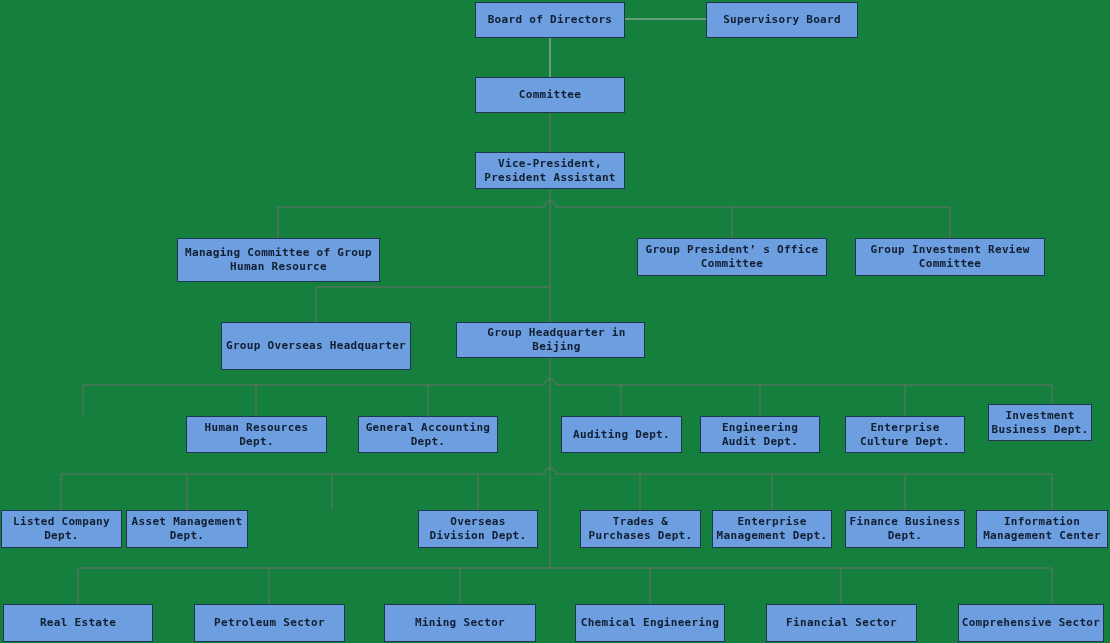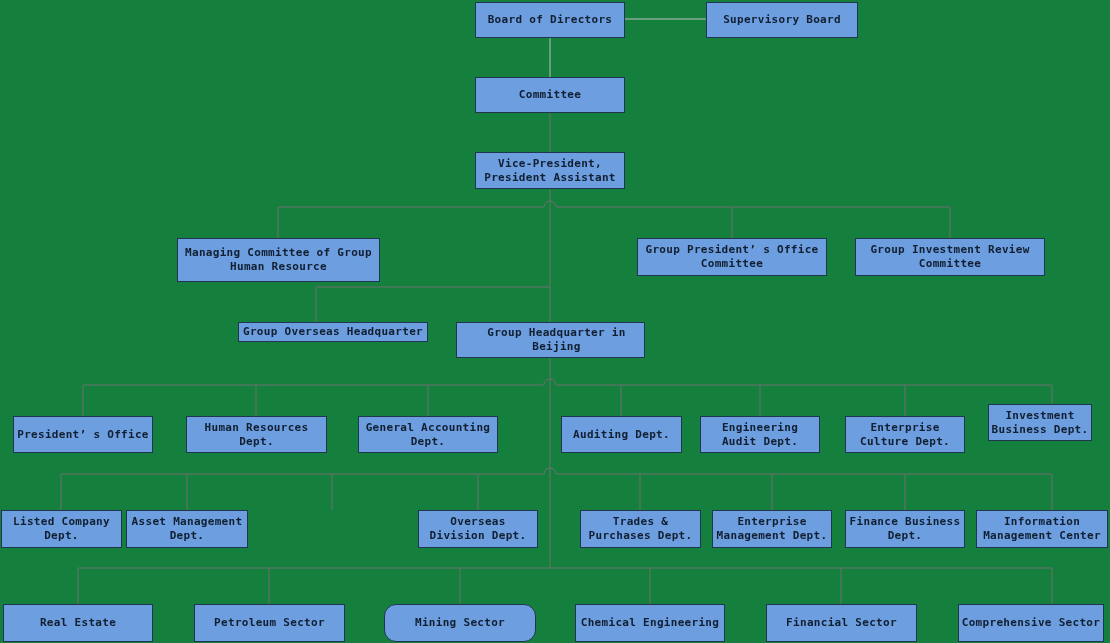--- a/index.html
+++ b/index.html
@@ -20,40 +20,40 @@
     color:#111f30;letter-spacing:0.3px;
   }
   
   #n-board{left:475px;top:2px;width:150px;height:36px;}
   #n-supervisory{left:706px;top:2px;width:152px;height:36px;}
   #n-president{left:475px;top:77px;width:150px;height:36px;}
   #n-vp{left:475px;top:152px;width:150px;height:37px;}
   #n-mc{left:177px;top:238px;width:203px;height:44px;}
   #n-gpo{left:637px;top:238px;width:190px;height:38px;}
   #n-gir{left:855px;top:238px;width:190px;height:38px;}
-  #n-goh{left:238px;top:322px;width:190px;height:20px;}
+  #n-goh{left:221px;top:322px;width:190px;height:48px;}
   #n-ghb{left:456px;top:322px;width:189px;height:36px;padding-left:12px;}
   #n-po{left:13px;top:416px;width:140px;height:37px;}
   #n-hr{left:186px;top:416px;width:141px;height:37px;}
   #n-ga{left:358px;top:416px;width:140px;height:37px;}
   #n-ad{left:561px;top:416px;width:121px;height:37px;}
   #n-ea{left:700px;top:416px;width:120px;height:37px;}
   #n-ec{left:845px;top:416px;width:120px;height:37px;}
   #n-ib{left:988px;top:404px;width:104px;height:37px;}
   #n-lc{left:1px;top:510px;width:121px;height:38px;}
   #n-am{left:126px;top:510px;width:122px;height:38px;}
   #n-di{left:253px;top:510px;width:159px;height:38px;}
   #n-od{left:418px;top:510px;width:120px;height:38px;}
   #n-tp{left:580px;top:510px;width:121px;height:38px;}
   #n-em{left:712px;top:510px;width:120px;height:38px;}
   #n-fb{left:845px;top:510px;width:120px;height:38px;}
   #n-im{left:976px;top:510px;width:132px;height:38px;}
   #n-re{left:3px;top:604px;width:150px;height:38px;}
   #n-ps{left:194px;top:604px;width:151px;height:38px;}
-  #n-ms{left:384px;top:604px;width:152px;height:38px;border-radius:12px;}
+  #n-ms{left:384px;top:604px;width:152px;height:38px;}
   #n-ce{left:575px;top:604px;width:150px;height:38px;}
   #n-fs{left:766px;top:604px;width:151px;height:38px;}
   #n-cs{left:958px;top:604px;width:146px;height:38px;}
   .wire{stroke:#6f6f6f;stroke-width:1;fill:none;}
   .wire-light{stroke:#bcbcbc;stroke-width:1;fill:none;}
 </style>
 </head>
 <body>
 
 <div id="stage">
@@ -113,21 +113,20 @@
 Human Resource</div>
   <div class="node" id="n-gpo">Group President’ s Office
 Committee</div>
   <div class="node" id="n-gir">Group Investment Review
 Committee</div>
 
   <div class="node" id="n-goh">Group Overseas Headquarter</div>
   <div class="node" id="n-ghb">Group Headquarter in
 Beijing</div>
 
-  <div class="node" id="n-po">President’ s Office</div>
   <div class="node" id="n-hr">Human Resources
 Dept.</div>
   <div class="node" id="n-ga">General Accounting
 Dept.</div>
   <div class="node" id="n-ad">Auditing Dept.</div>
   <div class="node" id="n-ea">Engineering
 Audit Dept.</div>
   <div class="node" id="n-ec">Enterprise
 Culture Dept.</div>
   <div class="node" id="n-ib">Investment

